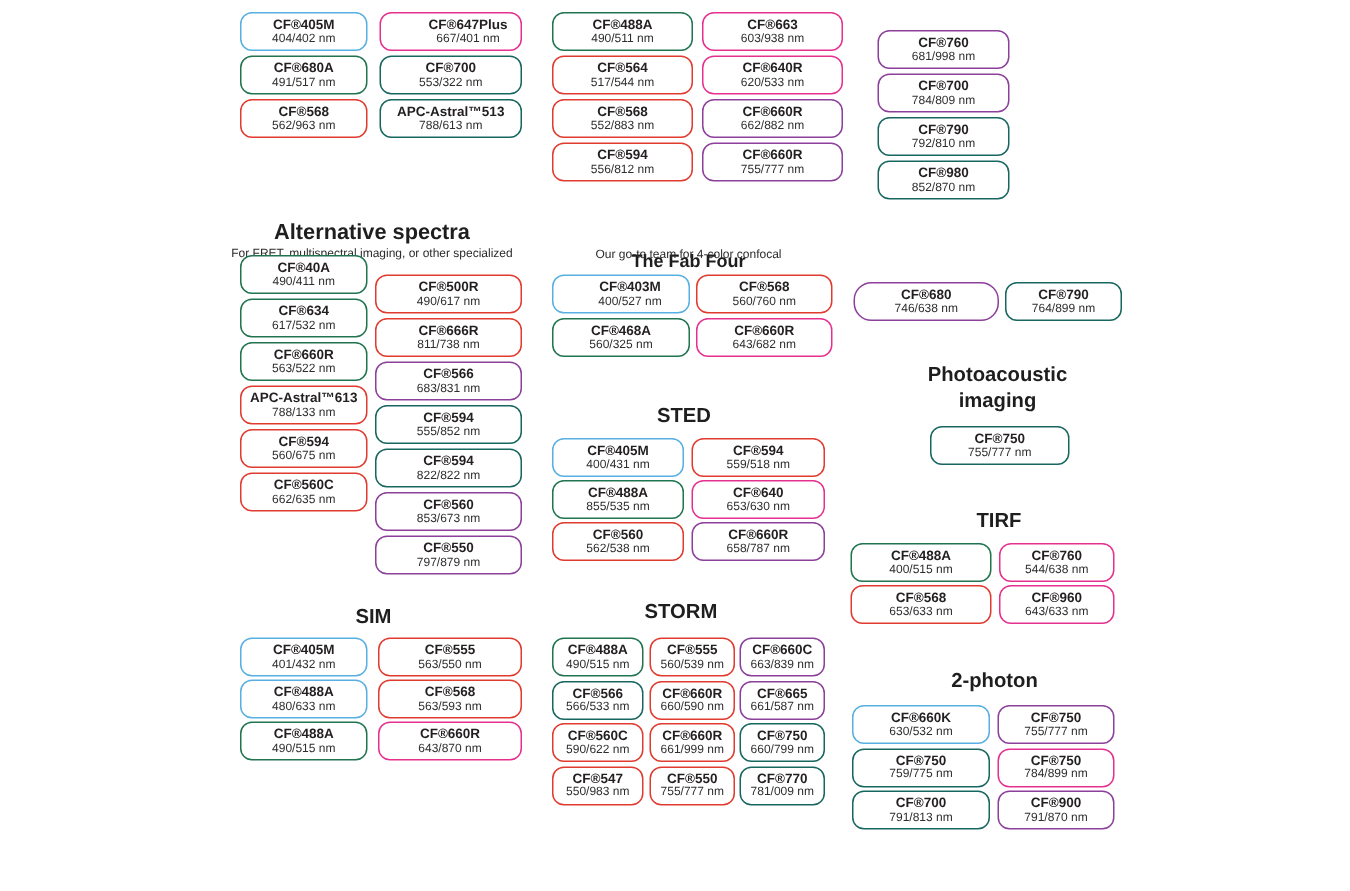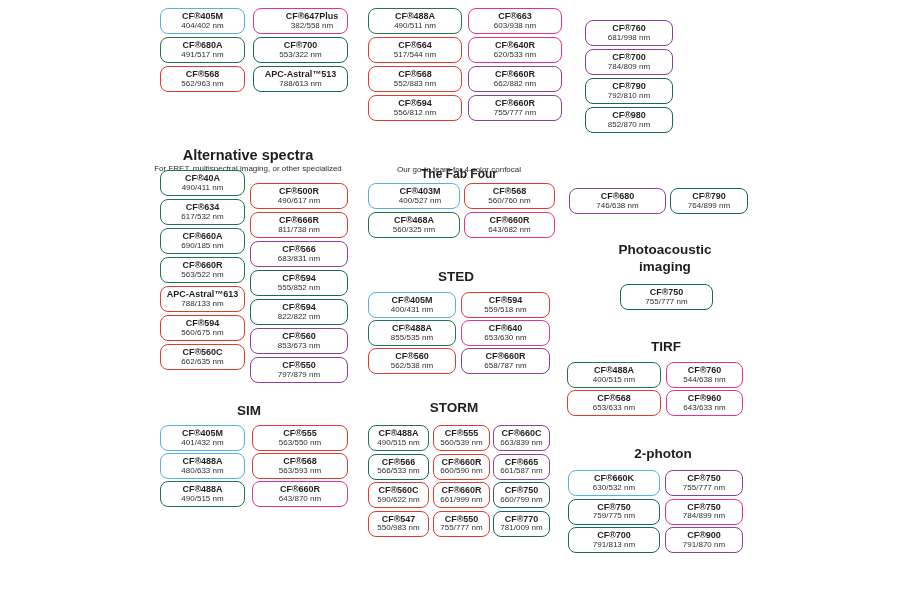--- a/index.html
+++ b/index.html
@@ -49,21 +49,21 @@
         <span class="dye-exem">491/517 nm</span>
       </div>
       <div class="dye-box" style="border-color: rgb(225, 58, 46);">
         <span class="dye-name">CF®568</span>
         <span class="dye-exem">562/963 nm</span>
       </div>
     </div>
     <div class="dye-col" style="left: 253px; top: 8px; width: 95px; gap: 3px;">
       <div class="dye-box" style="border-color: rgb(230, 48, 144); padding-left: 23px;">
         <span class="dye-name">CF®647Plus</span>
-        <span class="dye-exem">382/558 nm</span>
+        <span class="dye-exem">667/401 nm</span>
       </div>
       <div class="dye-box" style="border-color: rgb(23, 102, 95);">
         <span class="dye-name">CF®700</span>
         <span class="dye-exem">553/322 nm</span>
       </div>
       <div class="dye-box" style="border-color: rgb(23, 102, 95);">
         <span class="dye-name">APC-Astral™513</span>
         <span class="dye-exem">788/613 nm</span>
       </div>
     </div>
@@ -122,24 +122,20 @@
       </div>
     </div>
     <div class="dye-col" style="left: 160px; top: 170px; width: 85px; gap: 3px;">
       <div class="dye-box" style="border-color: rgb(32, 116, 79);">
         <span class="dye-name">CF®40A</span>
         <span class="dye-exem">490/411 nm</span>
       </div>
       <div class="dye-box" style="border-color: rgb(32, 116, 79);">
         <span class="dye-name">CF®634</span>
         <span class="dye-exem">617/532 nm</span>
-      </div>
-      <div class="dye-box" style="border-color: rgb(32, 116, 79);">
-        <span class="dye-name">CF®660A</span>
-        <span class="dye-exem">690/185 nm</span>
       </div>
       <div class="dye-box" style="border-color: rgb(32, 116, 79);">
         <span class="dye-name">CF®660R</span>
         <span class="dye-exem">563/522 nm</span>
       </div>
       <div class="dye-box" style="border-color: rgb(225, 58, 46);">
         <span class="dye-name">APC-Astral™613</span>
         <span class="dye-exem">788/133 nm</span>
       </div>
       <div class="dye-box" style="border-color: rgb(225, 58, 46);">
@@ -305,21 +301,21 @@
       <div class="dye-box" style="border-color: rgb(23, 102, 95);">
         <span class="dye-name">CF®750</span>
         <span class="dye-exem">660/799 nm</span>
       </div>
       <div class="dye-box" style="border-color: rgb(23, 102, 95);">
         <span class="dye-name">CF®770</span>
         <span class="dye-exem">781/009 nm</span>
       </div>
     </div>
     <div class="dye-col" style="left: 569px; top: 188px; width: 97px; gap: 2px;">
-      <div class="dye-box" style="border-color: rgb(140, 63, 155);">
+      <div class="dye-box" style="border-color: rgb(140, 63, 155); border-radius: 12px;">
         <span class="dye-name">CF®680</span>
         <span class="dye-exem">746/638 nm</span>
       </div>
     </div>
     <div class="dye-col" style="left: 670px; top: 188px; width: 78px; gap: 2px;">
       <div class="dye-box" style="border-color: rgb(23, 102, 95);">
         <span class="dye-name">CF®790</span>
         <span class="dye-exem">764/899 nm</span>
       </div>
     </div>

